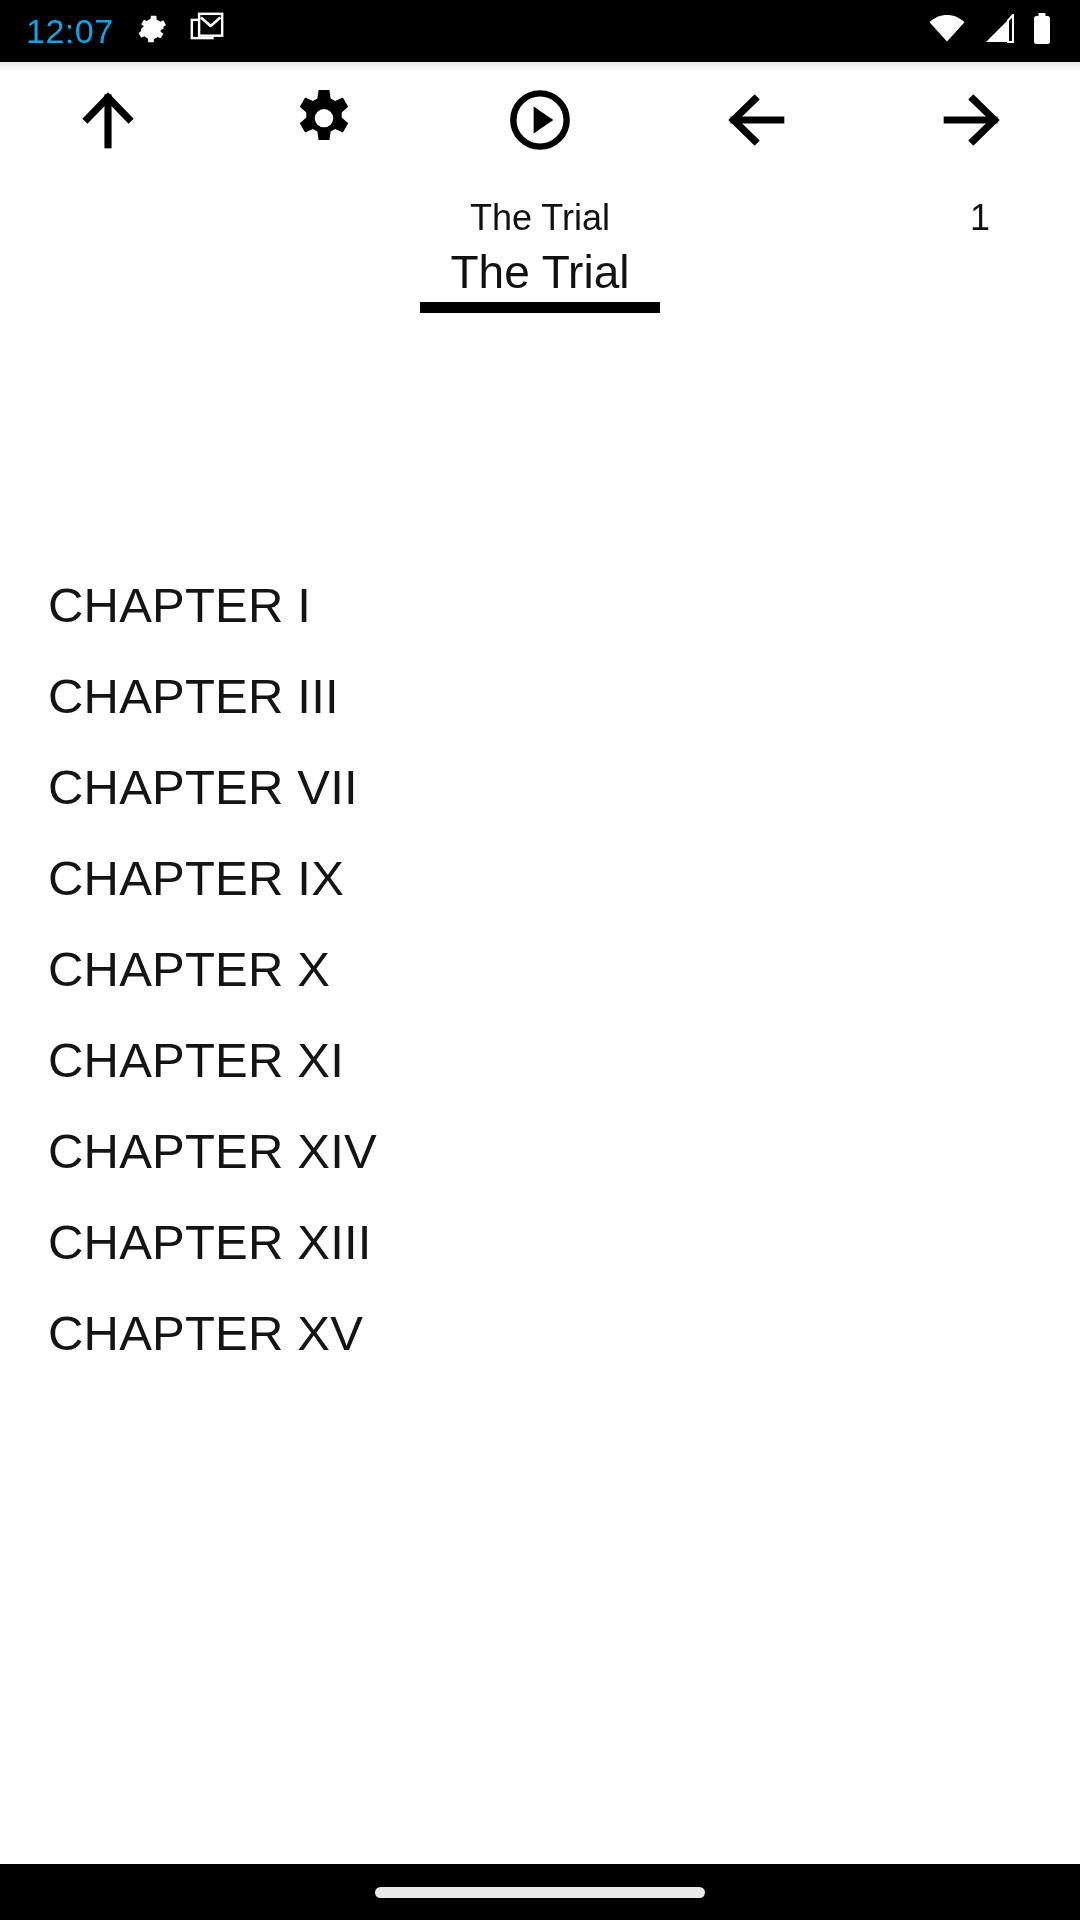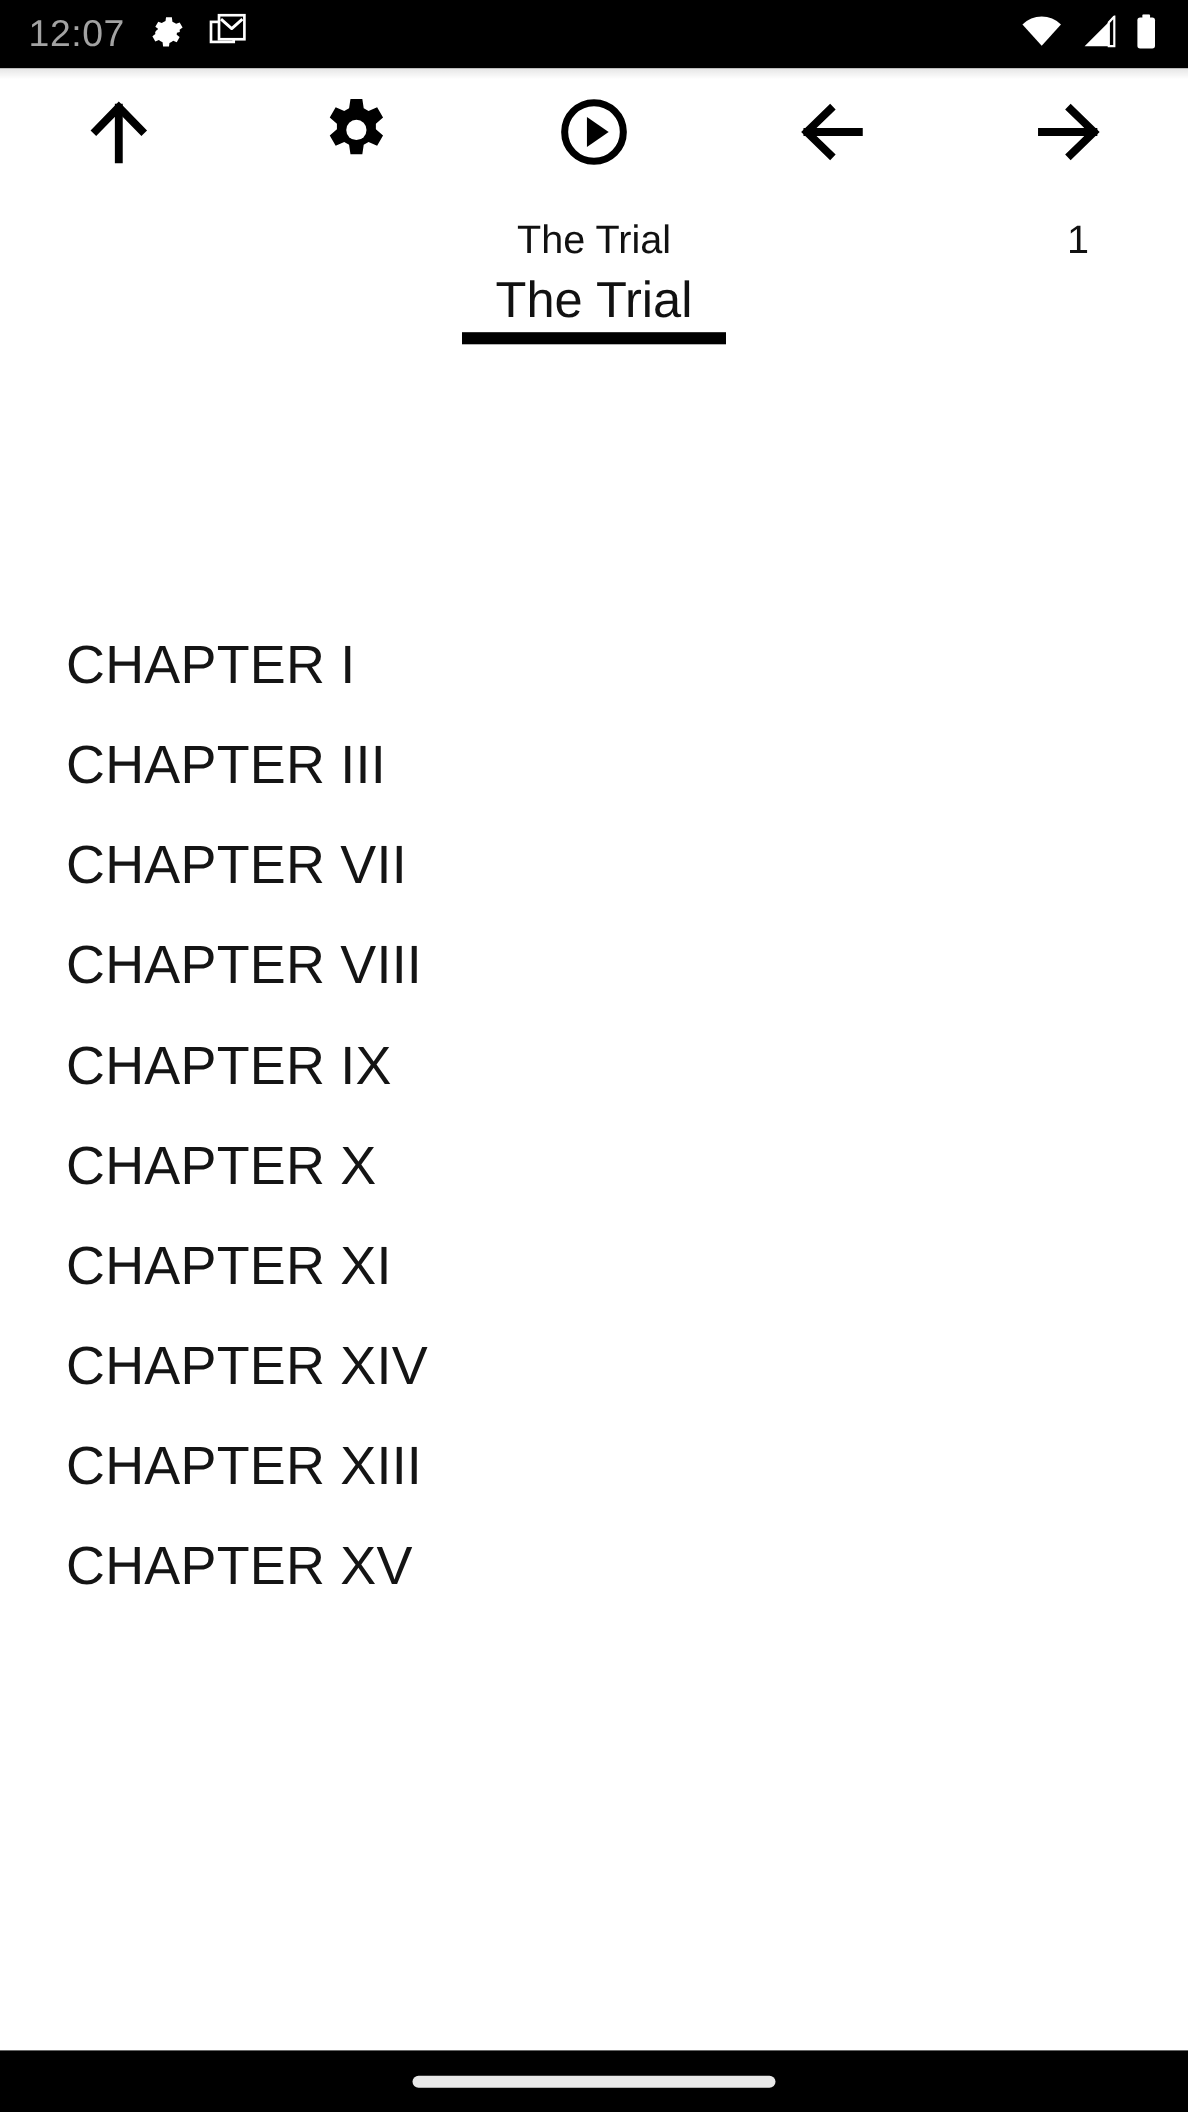--- a/index.html
+++ b/index.html
@@ -10,21 +10,21 @@
     overflow:hidden;
     position:relative;
   }
 
   
   .statusbar {
     position:absolute; top:0; left:0;
     width:1080px; height:62px;
     background:#000000;
     display:flex; align-items:center;
-    color:#a3a3a3;
+    color:#0ea5e9;
   }
   .sb-left { display:flex; align-items:center; gap:22px; padding-left:26px; }
   .sb-clock { font-size:34px; letter-spacing:0.5px; line-height:1; font-weight:400; }
   .sb-right { margin-left:auto; display:flex; align-items:center; gap:16px; padding-right:28px; }
   .sb-icon { display:block; }
 
   
   .sb-shadow {
     position:absolute; top:62px; left:0;
     width:1080px; height:10px;
@@ -86,21 +86,21 @@
 
   
   .chapterlist {
     position:absolute; top:560px; left:0;
     width:1080px; height:1304px;
     overflow:hidden;
   }
   .chapter-item {
     height:91px;
     display:flex; align-items:center;
-    padding-left:60px;
+    padding-left:48px;
     cursor:pointer;
   }
   .chapter-label {
     font-size:49px;
     color:#141414;
     line-height:1;
     letter-spacing:0.2px;
     white-space:nowrap;
   }
 
@@ -224,23 +224,20 @@
   <div class="chapter-item">
       <span class="chapter-label">CHAPTER I</span>
     </div>
   <div class="chapter-item">
       <span class="chapter-label">CHAPTER III</span>
     </div>
   <div class="chapter-item">
       <span class="chapter-label">CHAPTER VII</span>
     </div>
   <div class="chapter-item">
-      <span class="chapter-label">CHAPTER VIII</span>
-    </div>
-  <div class="chapter-item">
       <span class="chapter-label">CHAPTER IX</span>
     </div>
   <div class="chapter-item">
       <span class="chapter-label">CHAPTER X</span>
     </div>
   <div class="chapter-item">
       <span class="chapter-label">CHAPTER XI</span>
     </div>
   <div class="chapter-item">
       <span class="chapter-label">CHAPTER XIV</span>

